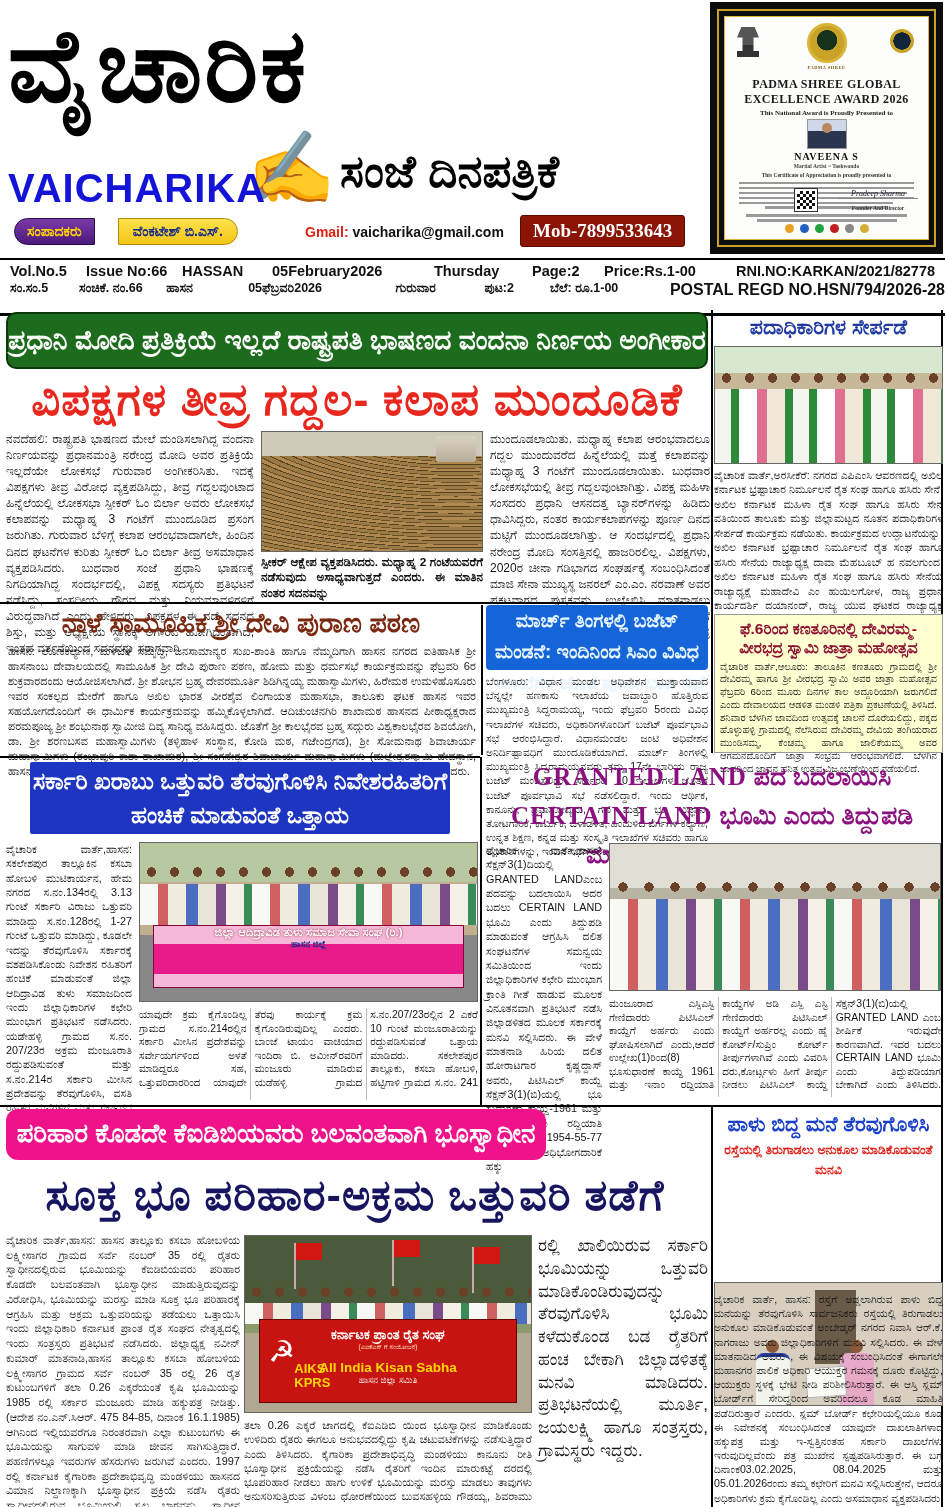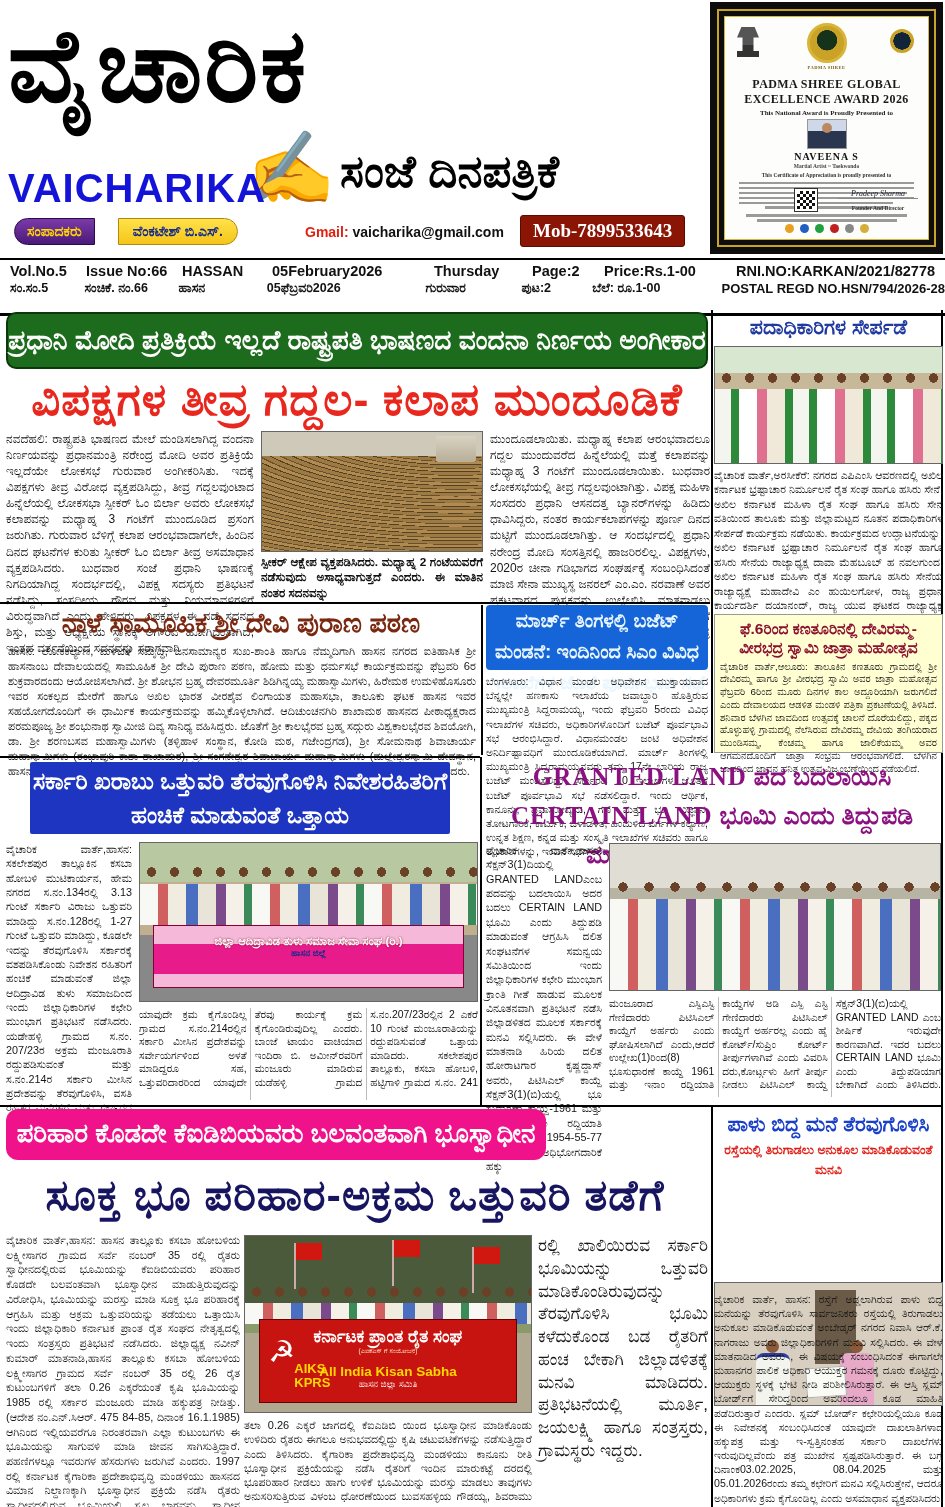--- a/index.html
+++ b/index.html
@@ -125,21 +125,21 @@
             font-weight:800; font-size:23px; line-height:34px; text-align:center; border-radius:2px;
             padding-top:2px; }
   .kh-row { left:6px; top:842px; width:472px; height:260px; display:flex; gap:7px; }
   .kh-c1 { width:126px; font-size:10.8px; }
   .kh-right { width:339px; }
   .kh-photo { width:100%; height:160px; position:relative; overflow:hidden;
       background:linear-gradient(180deg,#b8c8a0 0 25%, #c0b090 25% 58%, #888 58% 100%); }
   .kh-banner { position:absolute; left:4%; right:4%; top:52%; height:40%;
       background:linear-gradient(180deg,#f5b8d8 0 30%, #e81b8b 30% 78%, #f5b8d8 78%);
       border:1px solid #803; color:#fff; text-align:center; }
-  .kh-banner .l1 { font-size:11.5px; font-weight:800; margin-top:9px; text-shadow:0 0 2px #802; }
+  .kh-banner .l1 { font-size:11.5px; font-weight:800; text-shadow:0 0 2px #802; }
   .kh-banner .l2 { font-size:9px; font-weight:800; color:#1a2a8a; }
   .kh-cols { margin-top:6px; column-count:3; column-gap:8px; column-rule:1px solid #bbb;
              font-size:10.4px; line-height:1.3; text-align:justify; height:92px; overflow:hidden; }
 
   
   .gl-head { left:483px; top:757px; width:458px; height:80px; color:#8b1080; font-weight:800;
              font-size:25px; line-height:39px; text-align:center; }
   .gl-head .lat { font-family:"Liberation Serif", serif; font-weight:800; letter-spacing:1px; }
   .gl-row { left:486px; top:843px; width:455px; height:259px; display:flex; gap:7px; }
   .gl-c1 { width:116px; font-size:10.8px; }
@@ -158,21 +158,21 @@
              font-size:43px; line-height:62px; text-align:center; letter-spacing:1px; }
   .kd-c1 { left:6px; top:1233px; width:234px; height:268px; font-size:11.2px; }
   .kd-mid { left:244px; top:1235px; width:288px; }
   .kd-photo { width:100%; height:178px; position:relative; overflow:hidden;
       background:linear-gradient(180deg,#4a5a3a 0 38%, #8a9a6a 38% 55%, #b0a890 55% 100%); }
   .flag { position:absolute; width:26px; height:17px; background:#d01810; }
   .flag::after { content:""; position:absolute; left:-2px; top:0; width:2px; height:46px; background:#caa; }
   .kd-red-banner { position:absolute; left:5%; right:5%; top:47%; height:48%; background:#c81410;
       border:1px solid #600; color:#fff; text-align:center; }
   .kd-red-banner .sickle { position:absolute; left:8px; top:14px; font-size:30px; color:#fff; }
-  .kd-red-banner .l1 { font-size:17px; font-weight:800; margin-top:7px; }
+  .kd-red-banner .l1 { font-size:13px; font-weight:800; margin-top:7px; }
   .kd-red-banner .l2 { font-size:6.5px; color:#ffe8c0; }
   .kd-red-banner .aiks { position:absolute; left:34px; top:42px; color:#ffd700; font-weight:900;
       font-size:13px; line-height:1.1; text-align:left; }
   .kd-red-banner .l3 { margin-top:9px; font-size:13.5px; font-weight:900; color:#ffd700; }
   .kd-red-banner .l4 { font-size:9px; color:#fff; }
   .kd-below { margin-top:5px; font-size:11px; line-height:1.3; text-align:justify; height:85px; overflow:hidden; }
   .kd-c3 { left:538px; top:1235px; width:170px; height:266px; font-size:11px; }
 
   
   .rb-head { left:714px; top:1109px; width:229px; height:30px; color:#1a40c8; font-weight:800;
@@ -263,21 +263,21 @@
       <span>RNI.NO:KARKAN/2021/82778</span>
     </div>
     <div class="info-row kn">
       <span style="width:76px">ಸಂ.ಸಂ.5</span>
       <span style="width:96px">ಸಂಚಿಕೆ. ನಂ.66</span>
       <span style="width:90px">ಹಾಸನ</span>
       <span style="width:162px">05ಫೆಬ್ರವರಿ2026</span>
       <span style="width:98px">ಗುರುವಾರ</span>
       <span style="width:72px">ಪುಟ:2</span>
       <span style="width:132px">ಬೆಲೆ: ರೂ.1-00</span>
-      <span style="font-size:13px">POSTAL REGD NO.HSN/794/2026-28</span>
+      <span style="font-size:16px">POSTAL REGD NO.HSN/794/2026-28</span>
     </div>
   </div>
 
   <div class="abs a1-head">ವಿಪಕ್ಷಗಳ ತೀವ್ರ ಗದ್ದಲ- ಕಲಾಪ ಮುಂದೂಡಿಕೆ</div>
   <div class="abs a1-kicker">ಪ್ರಧಾನಿ ಮೋದಿ ಪ್ರತಿಕ್ರಿಯೆ ಇಲ್ಲದೆ ರಾಷ್ಟ್ರಪತಿ ಭಾಷಣದ ವಂದನಾ ನಿರ್ಣಯ ಅಂಗೀಕಾರ</div>
   <div class="abs a1-body">
     <div class="a1-c1 kn-body">ನವದೆಹಲಿ: ರಾಷ್ಟ್ರಪತಿ ಭಾಷಣದ ಮೇಲೆ ಮಂಡಿಸಲಾಗಿದ್ದ ವಂದನಾ ನಿರ್ಣಯವನ್ನು ಪ್ರಧಾನಮಂತ್ರಿ ನರೇಂದ್ರ ಮೋದಿ ಅವರ ಪ್ರತಿಕ್ರಿಯೆ ಇಲ್ಲದೆಯೇ ಲೋಕಸಭೆ ಗುರುವಾರ ಅಂಗೀಕರಿಸಿತು. ಇದಕ್ಕೆ ವಿಪಕ್ಷಗಳು ತೀವ್ರ ವಿರೋಧ ವ್ಯಕ್ತಪಡಿಸಿದ್ದು, ತೀವ್ರ ಗದ್ದಲವುಂಟಾದ ಹಿನ್ನೆಲೆಯಲ್ಲಿ ಲೋಕಸಭಾ ಸ್ಪೀಕರ್ ಓಂ ಬಿರ್ಲಾ ಅವರು ಲೋಕಸಭೆ ಕಲಾಪವನ್ನು ಮಧ್ಯಾಹ್ನ 3 ಗಂಟೆಗೆ ಮುಂದೂಡಿದ ಪ್ರಸಂಗ ಜರುಗಿತು. ಗುರುವಾರ ಬೆಳಿಗ್ಗೆ ಕಲಾಪ ಆರಂಭವಾದಾಗಲೇ, ಹಿಂದಿನ ದಿನದ ಘಟನೆಗಳ ಕುರಿತು ಸ್ಪೀಕರ್ ಓಂ ಬಿರ್ಲಾ ತೀವ್ರ ಅಸಮಾಧಾನ ವ್ಯಕ್ತಪಡಿಸಿದರು. ಬುಧವಾರ ಸಂಜೆ ಪ್ರಧಾನಿ ಭಾಷಣಕ್ಕೆ ನಿಗದಿಯಾಗಿದ್ದ ಸಂದರ್ಭದಲ್ಲಿ, ವಿಪಕ್ಷ ಸದಸ್ಯರು ಪ್ರತಿಭಟನೆ ನಡೆಸಿದ್ದು, ಸಂಸದೀಯ ಗೌರವ ಮತ್ತು ನಿಯಮಾವಳಿಗಳಿಗೆ ವಿರುದ್ಧವಾಗಿದೆ ಎಂದು ಹೇಳಿದರು. ವಿಪಕ್ಷಗಳ ಈ ನಡೆ ಸದನದ ಶಿಸ್ತು, ಮತ್ತು ಆಧ್ಯಕ್ಷೀಯ ಸ್ಥಾನಕ್ಕೆ ಅಗೌರವ ಹೋಗಿದಂತಾಗಿದೆ, ಇಂತಹ ವರ್ತನೆಯಿಂದ ಸದನವನ್ನು ಸರಾಗವಾಗಿ</div>
     <div class="a1-mid">
       <div class="parl-photo ph-frame"></div>
       <div class="cap">ಸ್ಪೀಕರ್ ಆಕ್ಷೇಪ ವ್ಯಕ್ತಪಡಿಸಿದರು. ಮಧ್ಯಾಹ್ನ 2 ಗಂಟೆಯವರೆಗೆ ನಡೆಸುವುದು ಅಸಾಧ್ಯವಾಗುತ್ತದೆ ಎಂದರು. ಈ ಮಾತಿನ ನಂತರ ಸದನವನ್ನು</div>

